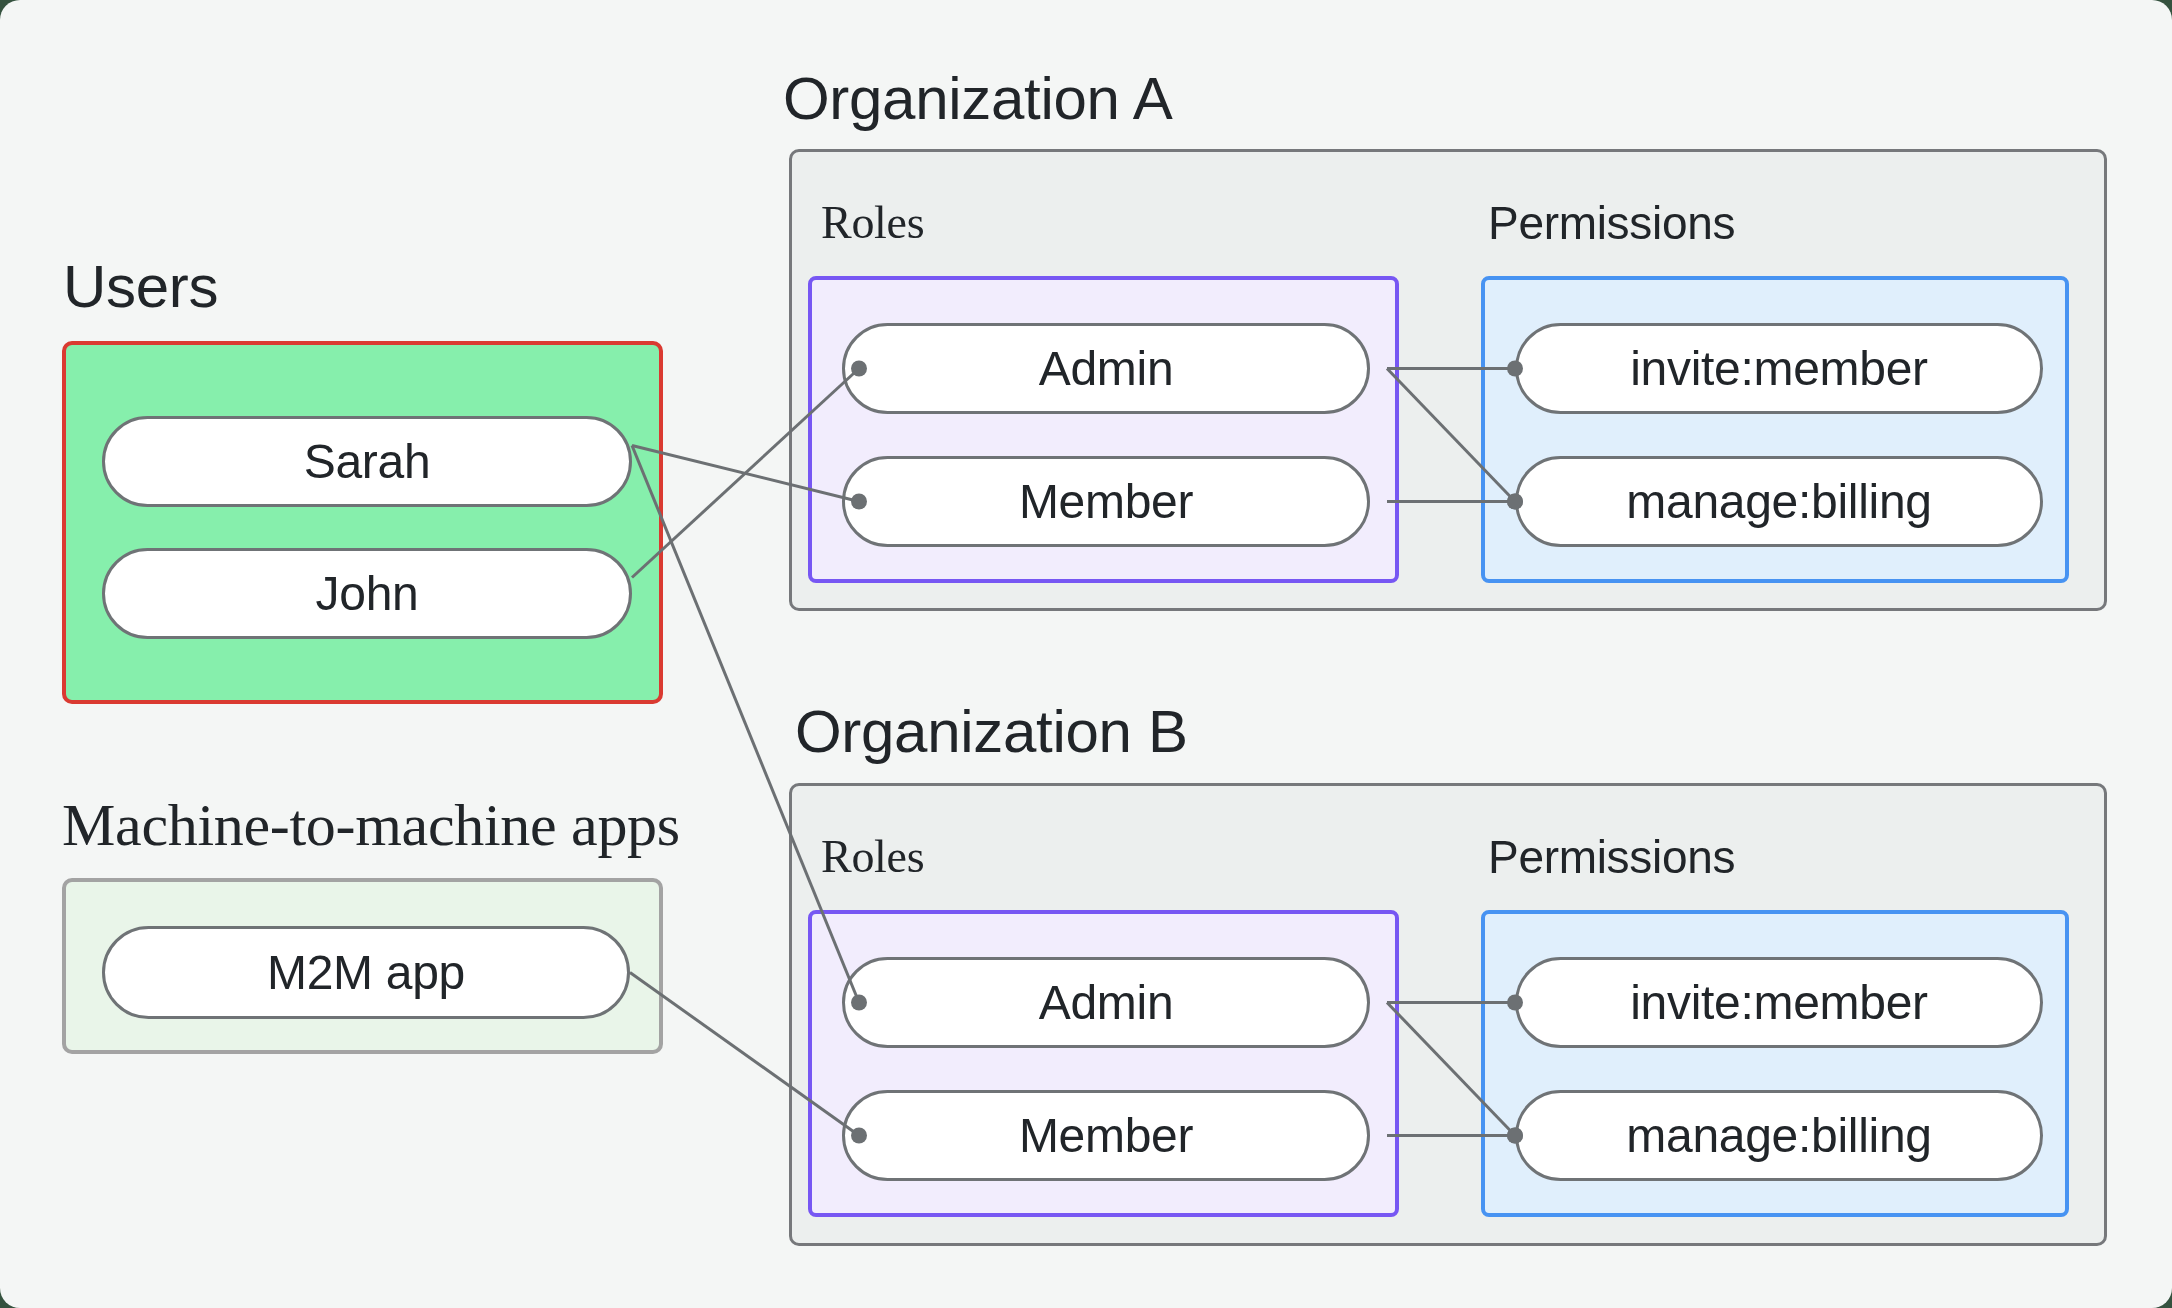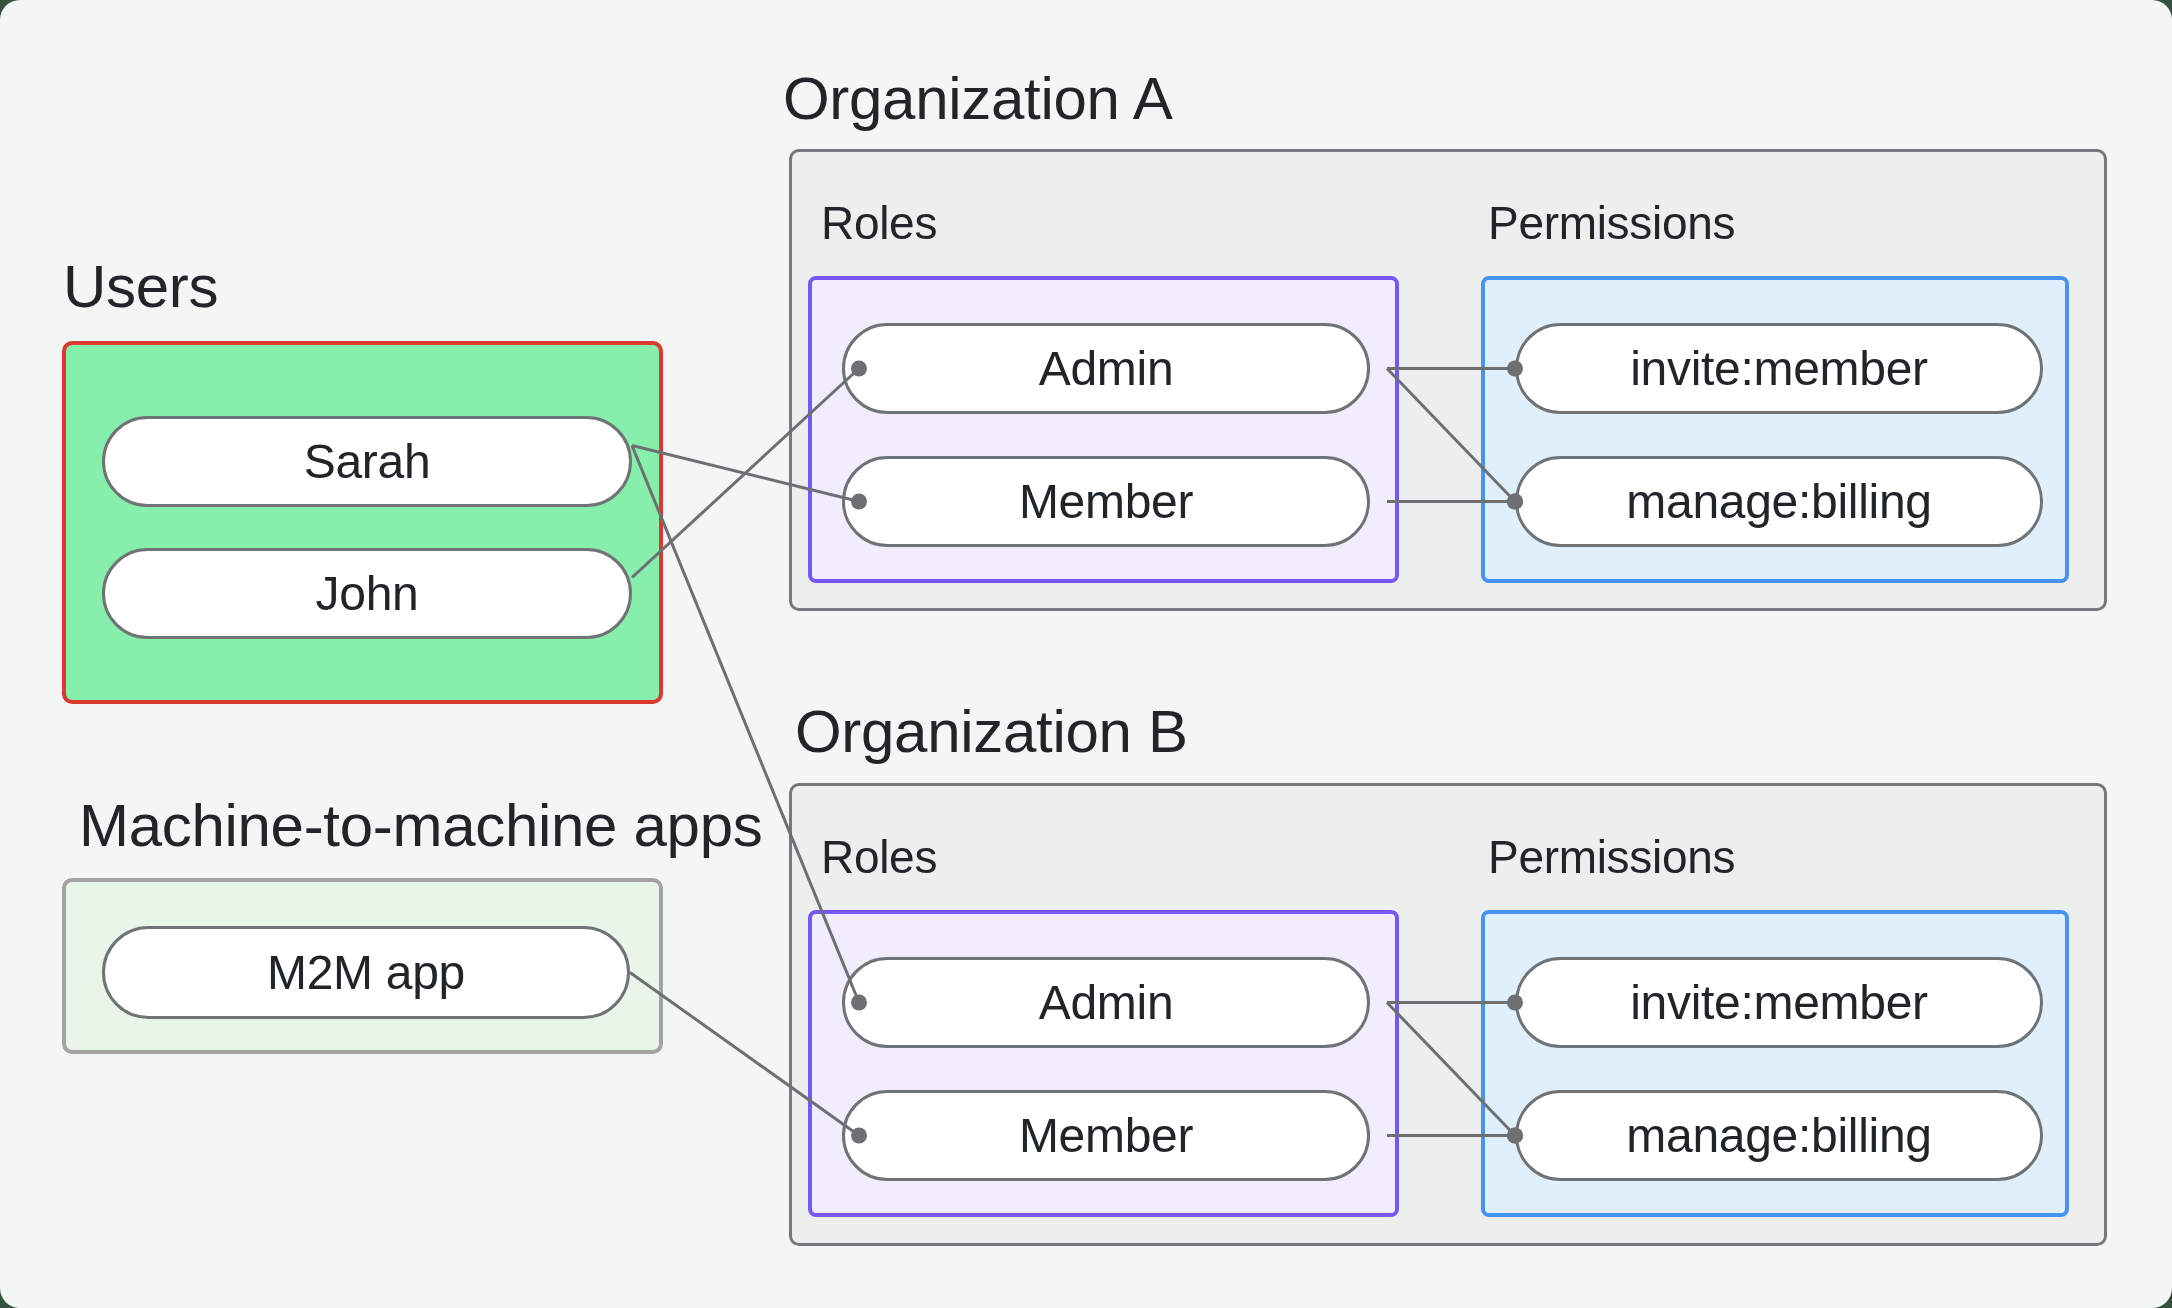--- a/index.html
+++ b/index.html
@@ -5,38 +5,38 @@
   html,body { margin:0; padding:0; background:#35523f; font-family:"Liberation Sans", sans-serif; }
   .canvas {
     position:relative; width:2172px; height:1308px;
     background:#f4f6f5; border-radius:20px; overflow:hidden;
   }
   .section-label {
     position:absolute; font-size:60px; line-height:1.15; color:#212529;
     letter-spacing:-0.3px; white-space:nowrap;
   }
   .lbl-users { left:63px; top:224px;margin-top:28px; }
-  .lbl-m2m   { left:79px; top:791px; }
+  .lbl-m2m   { left:62px; top:791px;font-family:Liberation Serif, serif; }
   .lbl-org-a { left:783px; top:64px; }
   .lbl-org-b { left:783px; top:697px;margin-left:12px; }
 
   .group-box { position:absolute; border-radius:10px; box-sizing:border-box; }
   .users-box { left:62px; top:341px; width:601px; height:363px;
                background:#86efac; border:4px solid #da3a31; }
   .m2m-box   { left:62px; top:878px; width:601px; height:176px;
                background:#e9f5e9; border:4px solid #a3a3a3; }
 
   .org-card  { position:absolute; left:789px; width:1318px; height:462px;
                background:#ecefee; border:3px solid #76787b; border-radius:10px;
                box-sizing:border-box; }
   .org-a { top:149px; }
   .org-b { top:783px; height:463px; }
 
   .inner-label { position:absolute; font-size:46px; color:#212529; letter-spacing:-0.3px; }
-  .lbl-roles { left:29px; top:44px; }
+  .lbl-roles { left:29px; top:44px;font-family:Liberation Serif, serif; }
   .lbl-perms { left:696px; top:44px; }
 
   .sub-box { position:absolute; top:124px; width:591px; height:307px;
              border-radius:8px; box-sizing:border-box; }
   .roles-box { left:16px;  background:#f2edfd; border:4px solid #7757f3; }
   .perms-box { left:689px; width:588px; background:#e0effc; border:4px solid #4793f2; }
 
   .pill {
     position:absolute; height:91px; background:#ffffff;
     border:3px solid #6f7376; border-radius:60px; box-sizing:border-box;

